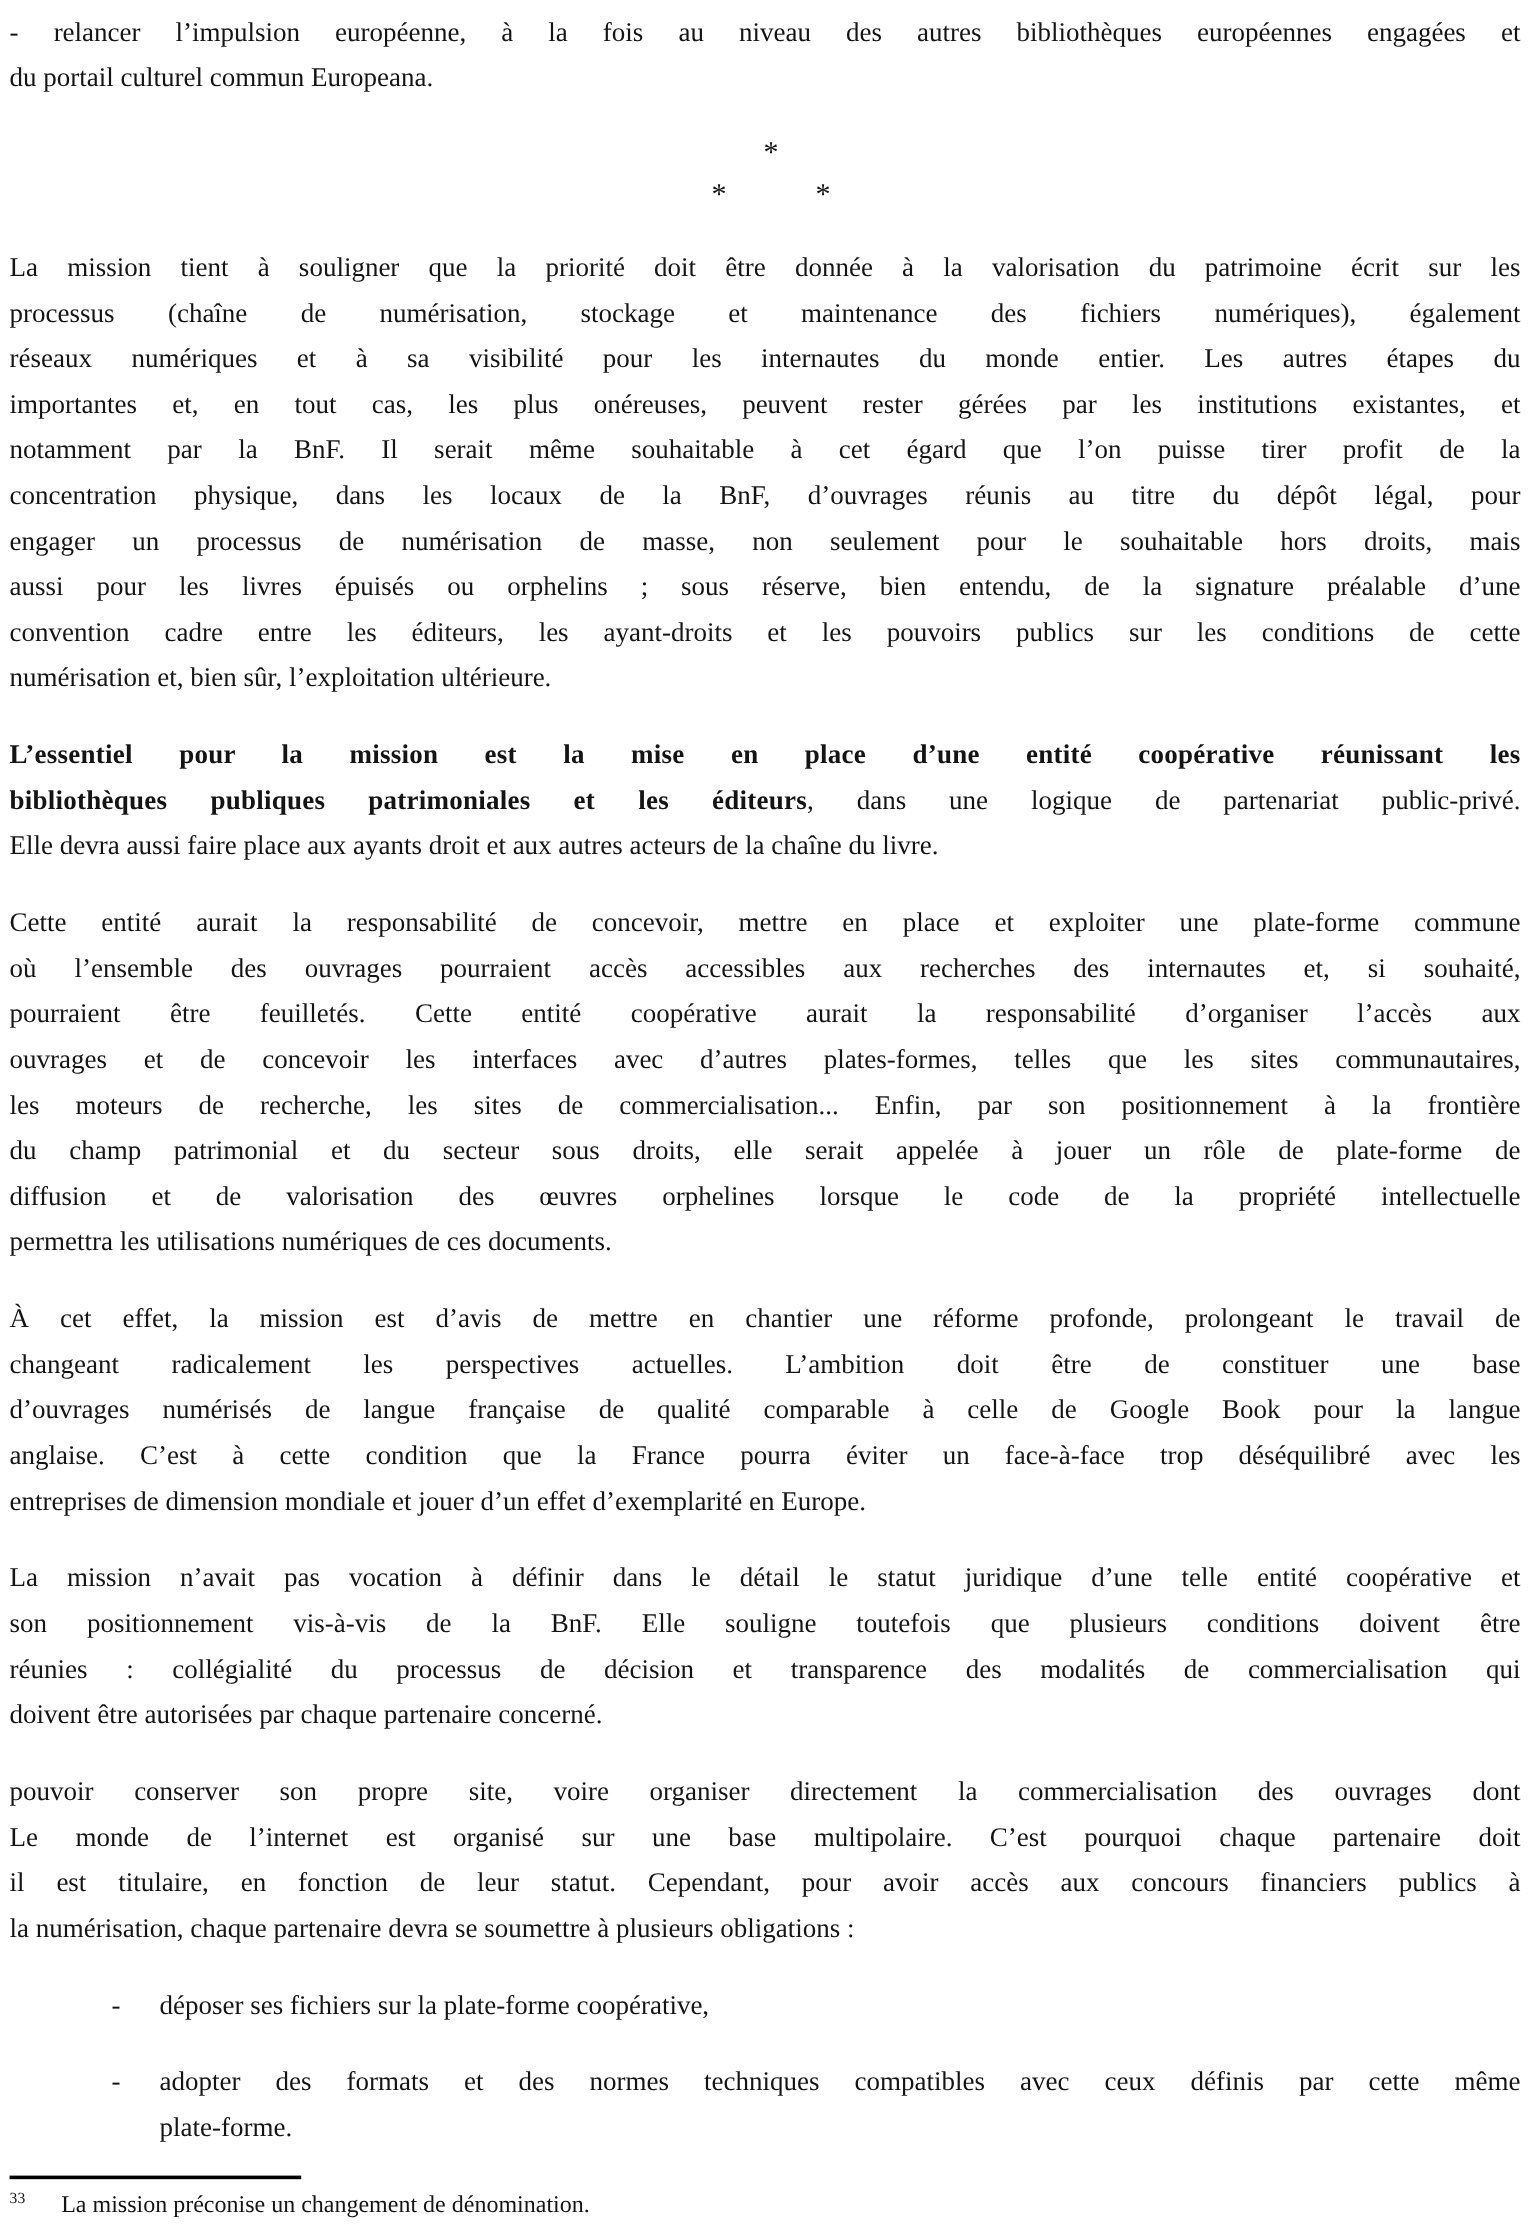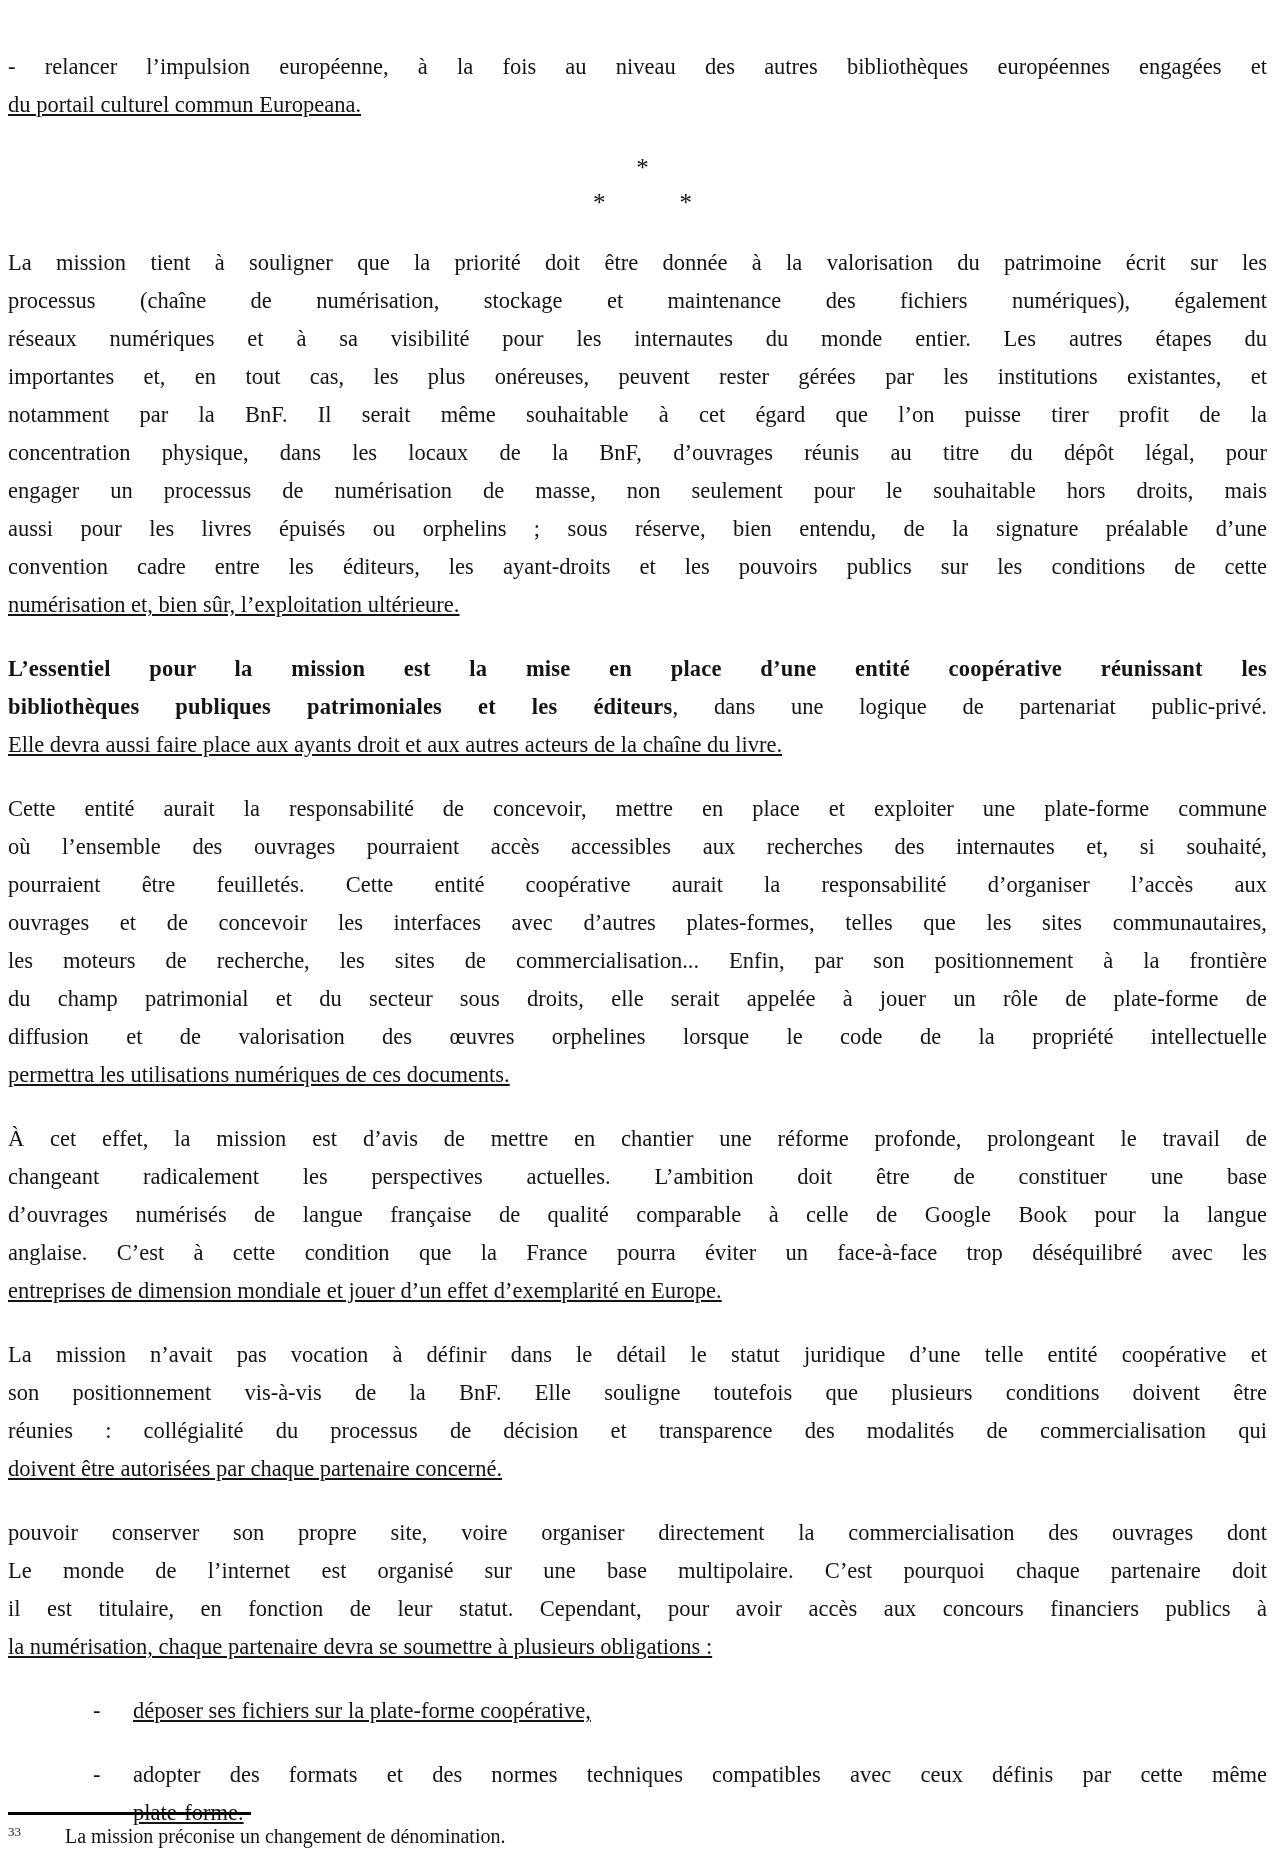--- a/index.html
+++ b/index.html
@@ -13,28 +13,27 @@
     font-size: 22.5px;
     line-height: 38px;
     overflow: hidden;
     box-sizing: border-box;
   }
   .content {
     position: absolute;
     top: 8px;
     left: 8px;
     right: 12px;
-    margin-top: 40px;
   }
   .para { margin: 0 0 26px 0; }
   .line {
     text-align: justify;
     text-align-last: justify;
   }
-  .line.last { text-align-last: left; text-decoration: underline; }
+  .line.last { text-align-last: left; }
   .seg-b { font-weight: bold; letter-spacing: 0.2px; }
   .seg-sup {
     font-size: 13px;
     position: relative;
     top: -9px;
   }
   .sep { margin: 4px 0 24px 0; transform: translateX(5px); }
   .sep-row {
     display: flex;
     justify-content: center;
@@ -60,21 +59,21 @@
     height: 0;
     border-top: 3px solid #000;
     margin-bottom: 7px;
   }
   .fn-row { font-size: 20px; line-height: 28px; }
   .fn-marker {
     font-size: 13px;
     position: relative;
     top: -7px;
     display: inline-block;
-    margin-right: 44px;
+    margin-right: 30px;
   }
 </style>
 </head>
 <body>
 
 <div class="page">
   <div class="content">
       <div class="para">
         <div class="line"><span>- relancer l’impulsion européenne, à la fois au niveau des autres bibliothèques européennes engagées et</span></div>
         <div class="line last"><span>du portail culturel commun Europeana.</span></div>

